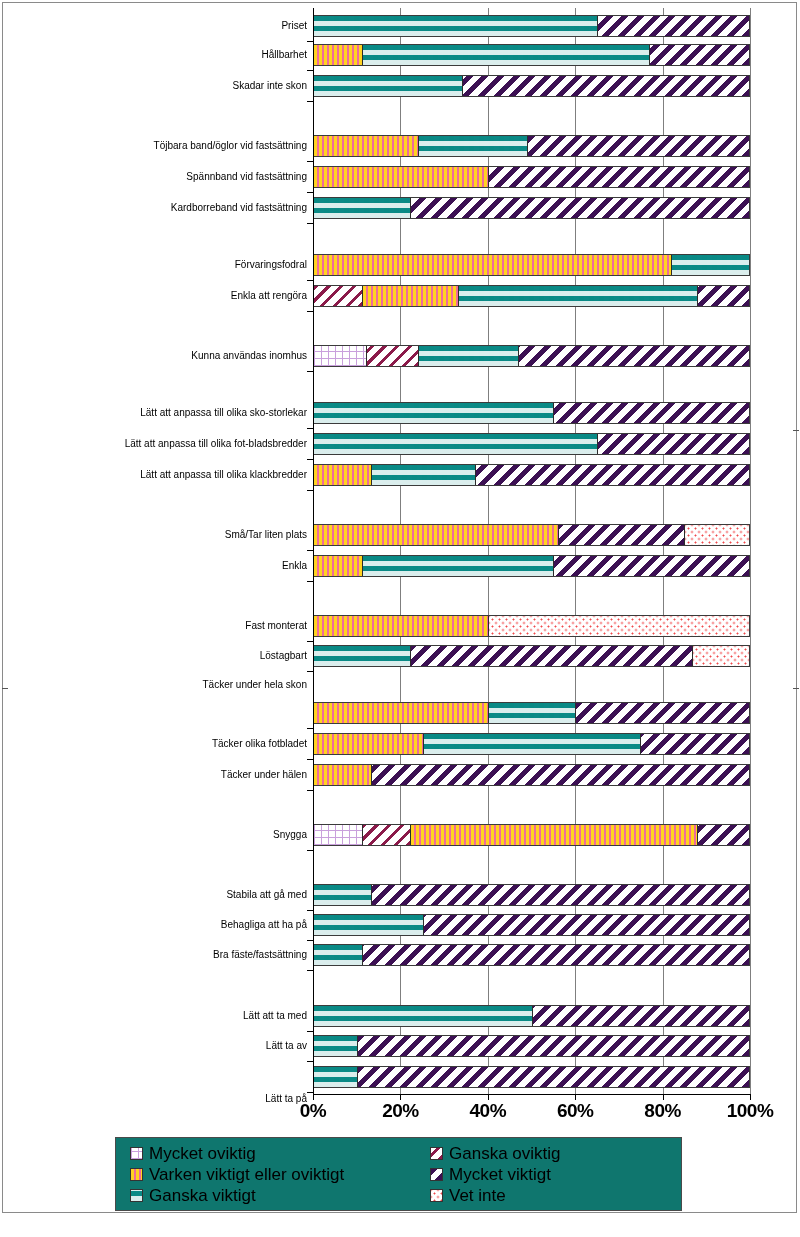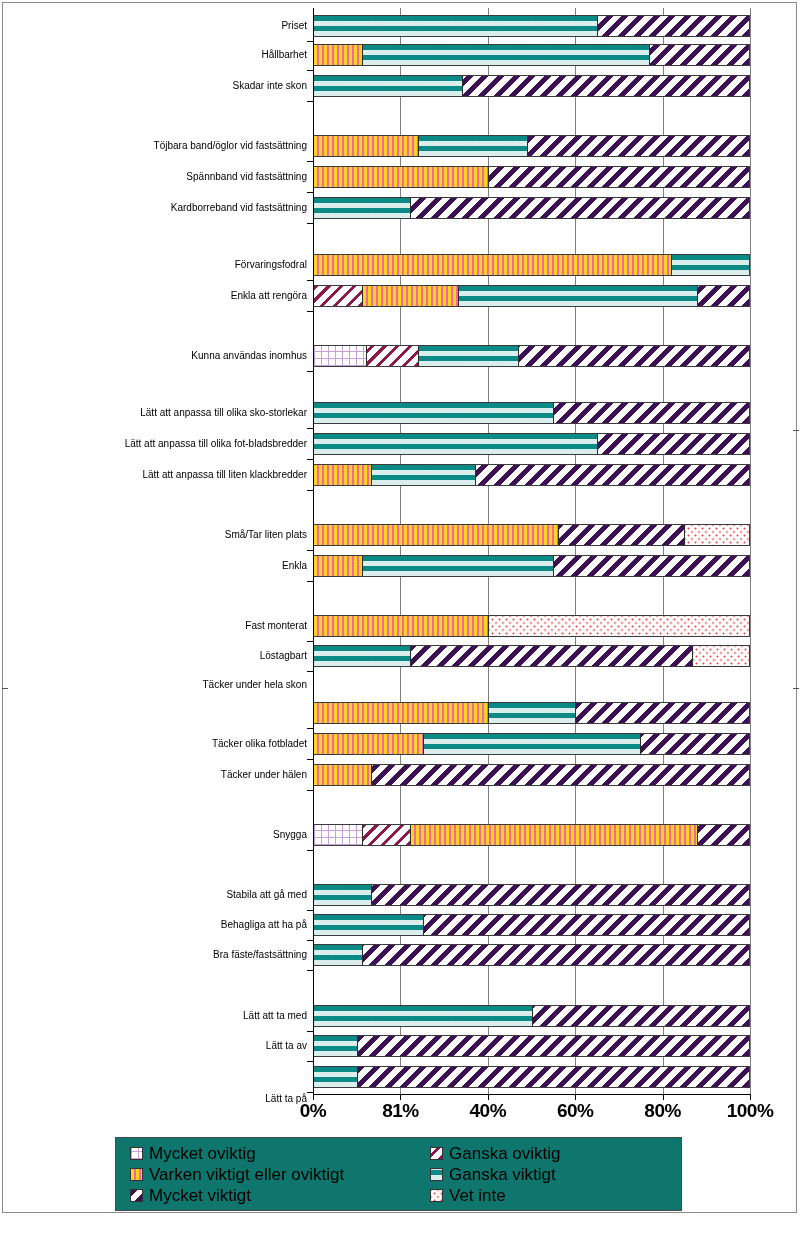--- a/index.html
+++ b/index.html
@@ -130,21 +130,21 @@
       <div class="cat-label" style="top: 48px;">Hållbarhet</div>
       <div class="cat-label" style="top: 79px;">Skadar inte skon</div>
       <div class="cat-label" style="top: 139px;">Töjbara band/öglor vid fastsättning</div>
       <div class="cat-label" style="top: 170px;">Spännband vid fastsättning</div>
       <div class="cat-label" style="top: 201px;">Kardborreband vid fastsättning</div>
       <div class="cat-label" style="top: 258px;">Förvaringsfodral</div>
       <div class="cat-label" style="top: 289px;">Enkla att rengöra</div>
       <div class="cat-label" style="top: 349px;">Kunna användas inomhus</div>
       <div class="cat-label" style="top: 406px;">Lätt att anpassa till olika sko-storlekar</div>
       <div class="cat-label" style="top: 437px;">Lätt att anpassa till olika fot-bladsbredder</div>
-      <div class="cat-label" style="top: 468px;">Lätt att anpassa till liten klackbredder</div>
+      <div class="cat-label" style="top: 468px;">Lätt att anpassa till olika klackbredder</div>
       <div class="cat-label" style="top: 528px;">Små/Tar liten plats</div>
       <div class="cat-label" style="top: 559px;">Enkla</div>
       <div class="cat-label" style="top: 619px;">Fast monterat</div>
       <div class="cat-label" style="top: 649px;">Löstagbart</div>
       <div class="cat-label" style="top: 678px;">Täcker under hela skon</div>
       <div class="cat-label" style="top: 737px;">Täcker olika fotbladet</div>
       <div class="cat-label" style="top: 768px;">Täcker under hälen</div>
       <div class="cat-label" style="top: 828px;">Snygga</div>
       <div class="cat-label" style="top: 888px;">Stabila att gå med</div>
       <div class="cat-label" style="top: 918px;">Behagliga att ha på</div>
@@ -285,21 +285,21 @@
   <div id="ticks">
       <div class="tickmark" style="left: 313px;"></div>
       <div class="tickmark" style="left: 400.4px;"></div>
       <div class="tickmark" style="left: 487.8px;"></div>
       <div class="tickmark" style="left: 575.2px;"></div>
       <div class="tickmark" style="left: 662.6px;"></div>
       <div class="tickmark" style="left: 750px;"></div>
     </div>
   <div class="xlabels" id="xlabels">
       <div class="xlab" style="left: 313px;">0%</div>
-      <div class="xlab" style="left: 400.4px;">81%</div>
+      <div class="xlab" style="left: 400.4px;">20%</div>
       <div class="xlab" style="left: 487.8px;">40%</div>
       <div class="xlab" style="left: 575.2px;">60%</div>
       <div class="xlab" style="left: 662.6px;">80%</div>
       <div class="xlab" style="left: 750px;">100%</div>
     </div>
   <div id="seps">
       <div class="sep-right" style="top: 430px;"></div>
       <div class="sep-left" style="top: 688px;"></div>
       <div class="sep-right" style="top: 688px;"></div>
     </div>
@@ -312,26 +312,26 @@
         </div>
         <div class="legend-item">
           <span class="swatch p-ganska-oviktig"></span>
           <span class="legend-text">Ganska oviktig</span>
         </div>
         <div class="legend-item">
           <span class="swatch p-varken"></span>
           <span class="legend-text">Varken viktigt eller oviktigt</span>
         </div>
         <div class="legend-item">
+          <span class="swatch p-mycket-viktig"></span>
+          <span class="legend-text">Mycket viktigt</span>
+        </div>
+        <div class="legend-item">
           <span class="swatch p-ganska-viktig"></span>
           <span class="legend-text">Ganska viktigt</span>
-        </div>
-        <div class="legend-item">
-          <span class="swatch p-mycket-viktig"></span>
-          <span class="legend-text">Mycket viktigt</span>
         </div>
         <div class="legend-item">
           <span class="swatch p-vet-inte"></span>
           <span class="legend-text">Vet inte</span>
         </div>
       </div>
   </div>
 
   <div class="caption"></div>
 <div class="ytick" style="top: 41px;"></div>

